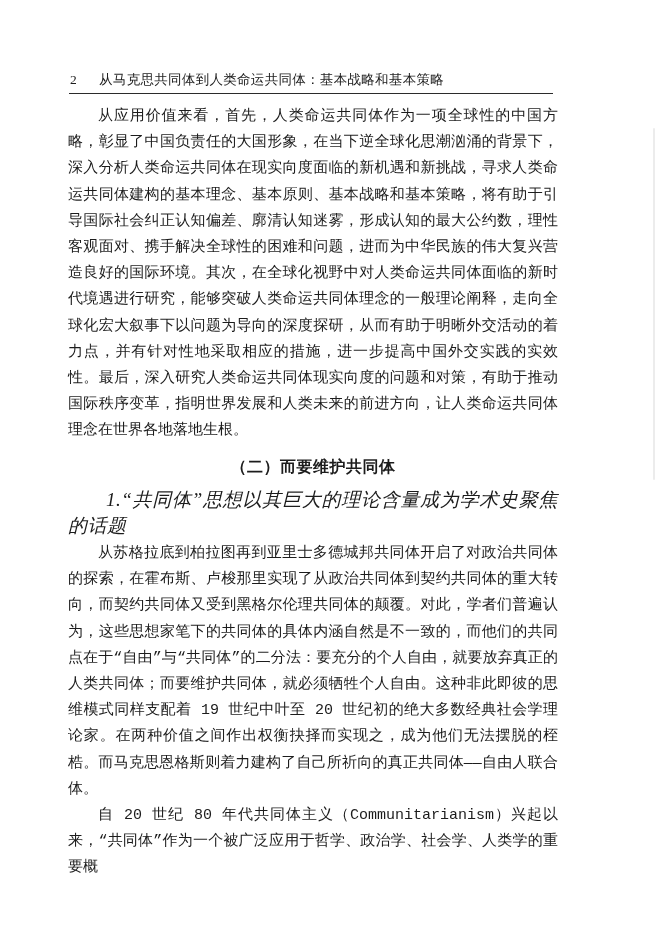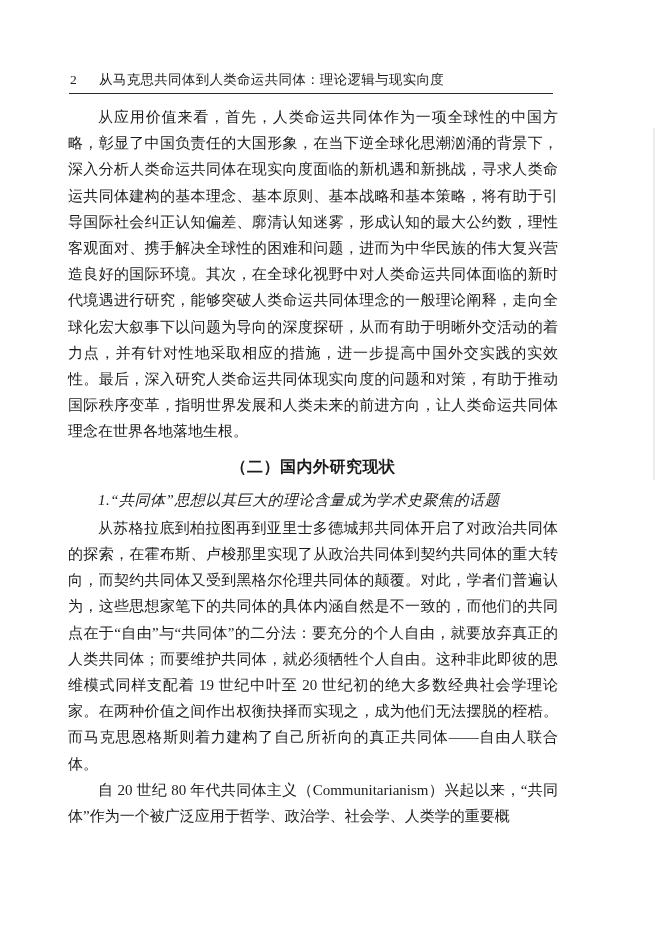--- a/index.html
+++ b/index.html
@@ -48,32 +48,33 @@
     font-size: 15px;
     line-height: 26.2px;
     text-align: justify;
   }
   .para {
     margin: 0;
     word-break: break-all;
   }
   .para.indent {
     text-indent: 2em;
+    font-family: Liberation Mono, monospace;
   }
   .section-heading {
     margin: 9px 0 7px 0;
     font-size: 16px;
     font-weight: bold;
     text-align: center;
     line-height: 26px;
     letter-spacing: 0.5px;
   }
   .subsection-heading {
     margin: 2px 0 2px 0;
-    font-size: 15px;
+    font-size: 19px;
     font-weight: 500;
     font-style: italic;        
     text-indent: 2em;
     line-height: 26.2px;
     letter-spacing: 0.5px;
   }
   .scan-edge {
     position: absolute;
     top: 128px;
     right: 4px;
@@ -83,31 +84,31 @@
     border-radius: 2px;
   }
 </style>
 </head>
 <body>
 
 <div class="page">
 
   <header class="running-header">
     <span class="page-num">2</span>
-    <span class="running-title">从马克思共同体到人类命运共同体：理论逻辑与现实向度</span>
+    <span class="running-title">从马克思共同体到人类命运共同体：基本战略和基本策略</span>
   </header>
 
   <div class="header-rule"></div>
 
   <main class="content">
 
 
     <p class="para indent">从应用价值来看，首先，人类命运共同体作为一项全球性的中国方略，彰显了中国负责任的大国形象，在当下逆全球化思潮汹涌的背景下，深入分析人类命运共同体在现实向度面临的新机遇和新挑战，寻求人类命运共同体建构的基本理念、基本原则、基本战略和基本策略，将有助于引导国际社会纠正认知偏差、廓清认知迷雾，形成认知的最大公约数，理性客观面对、携手解决全球性的困难和问题，进而为中华民族的伟大复兴营造良好的国际环境。其次，在全球化视野中对人类命运共同体面临的新时代境遇进行研究，能够突破人类命运共同体理念的一般理论阐释，走向全球化宏大叙事下以问题为导向的深度探研，从而有助于明晰外交活动的着力点，并有针对性地采取相应的措施，进一步提高中国外交实践的实效性。最后，深入研究人类命运共同体现实向度的问题和对策，有助于推动国际秩序变革，指明世界发展和人类未来的前进方向，让人类命运共同体理念在世界各地落地生根。</p>
 
-    <h2 class="section-heading">（二）国内外研究现状</h2>
+    <h2 class="section-heading">（二）而要维护共同体</h2>
 
     <h3 class="subsection-heading">1.“共同体”思想以其巨大的理论含量成为学术史聚焦的话题</h3>
 
     <p class="para indent">从苏格拉底到柏拉图再到亚里士多德城邦共同体开启了对政治共同体的探索，在霍布斯、卢梭那里实现了从政治共同体到契约共同体的重大转向，而契约共同体又受到黑格尔伦理共同体的颠覆。对此，学者们普遍认为，这些思想家笔下的共同体的具体内涵自然是不一致的，而他们的共同点在于“自由”与“共同体”的二分法：要充分的个人自由，就要放弃真正的人类共同体；而要维护共同体，就必须牺牲个人自由。这种非此即彼的思维模式同样支配着 19 世纪中叶至 20 世纪初的绝大多数经典社会学理论家。在两种价值之间作出权衡抉择而实现之，成为他们无法摆脱的桎梏。而马克思恩格斯则着力建构了自己所祈向的真正共同体——自由人联合体。</p>
 
     <p class="para indent">自 20 世纪 80 年代共同体主义（Communitarianism）兴起以来，“共同体”作为一个被广泛应用于哲学、政治学、社会学、人类学的重要概</p>
 
   </main>
 
   <div class="scan-edge"></div>

